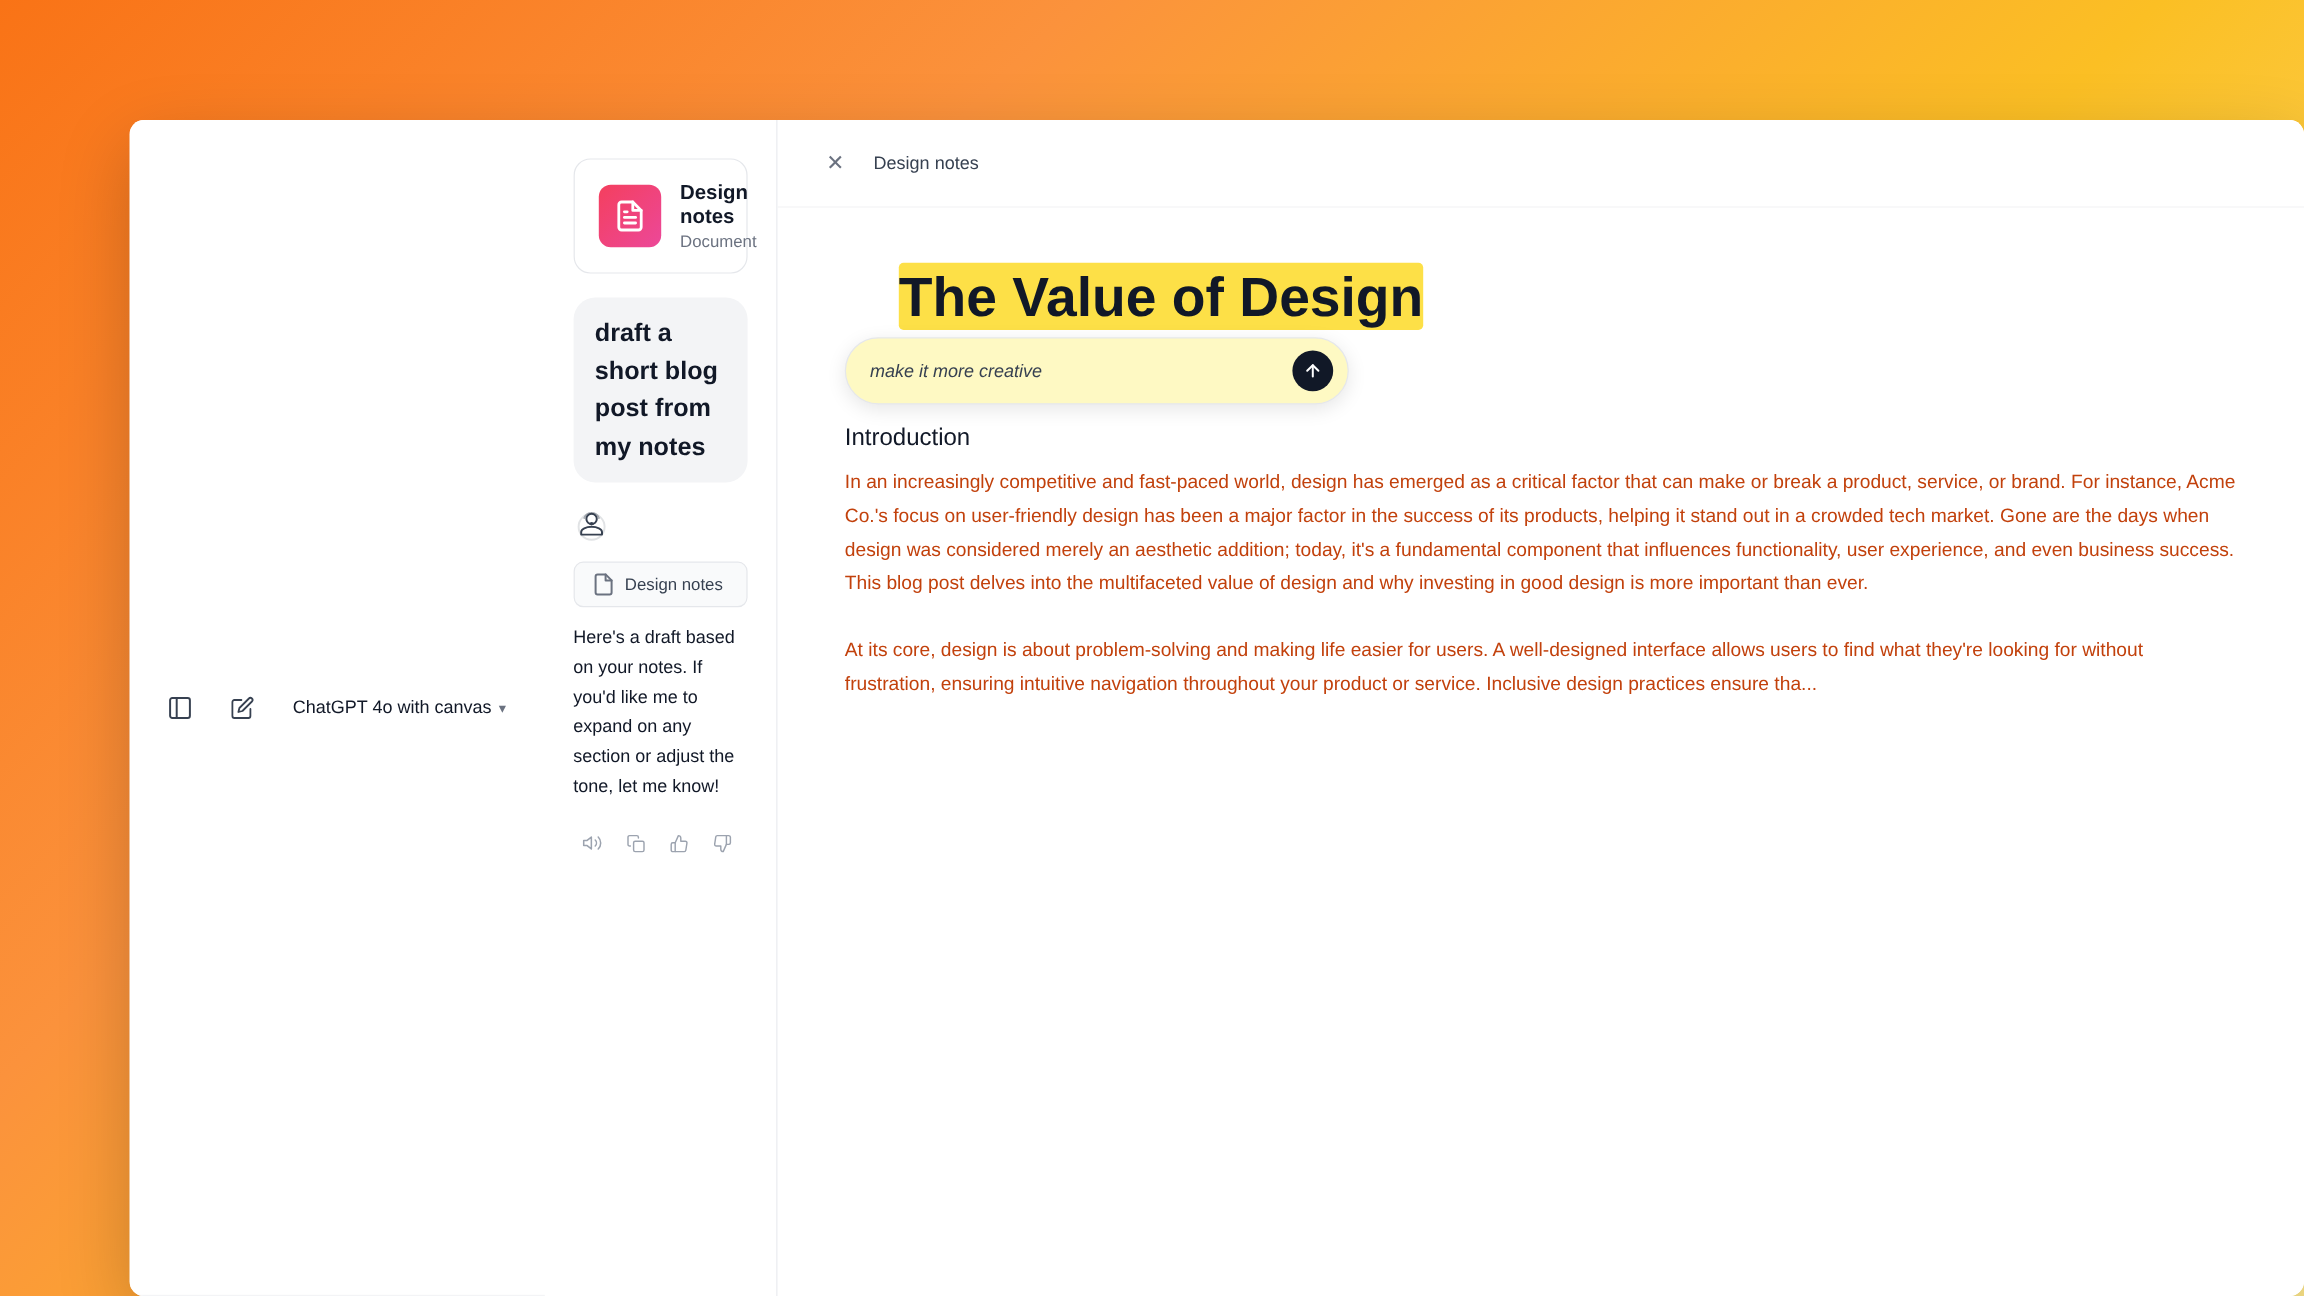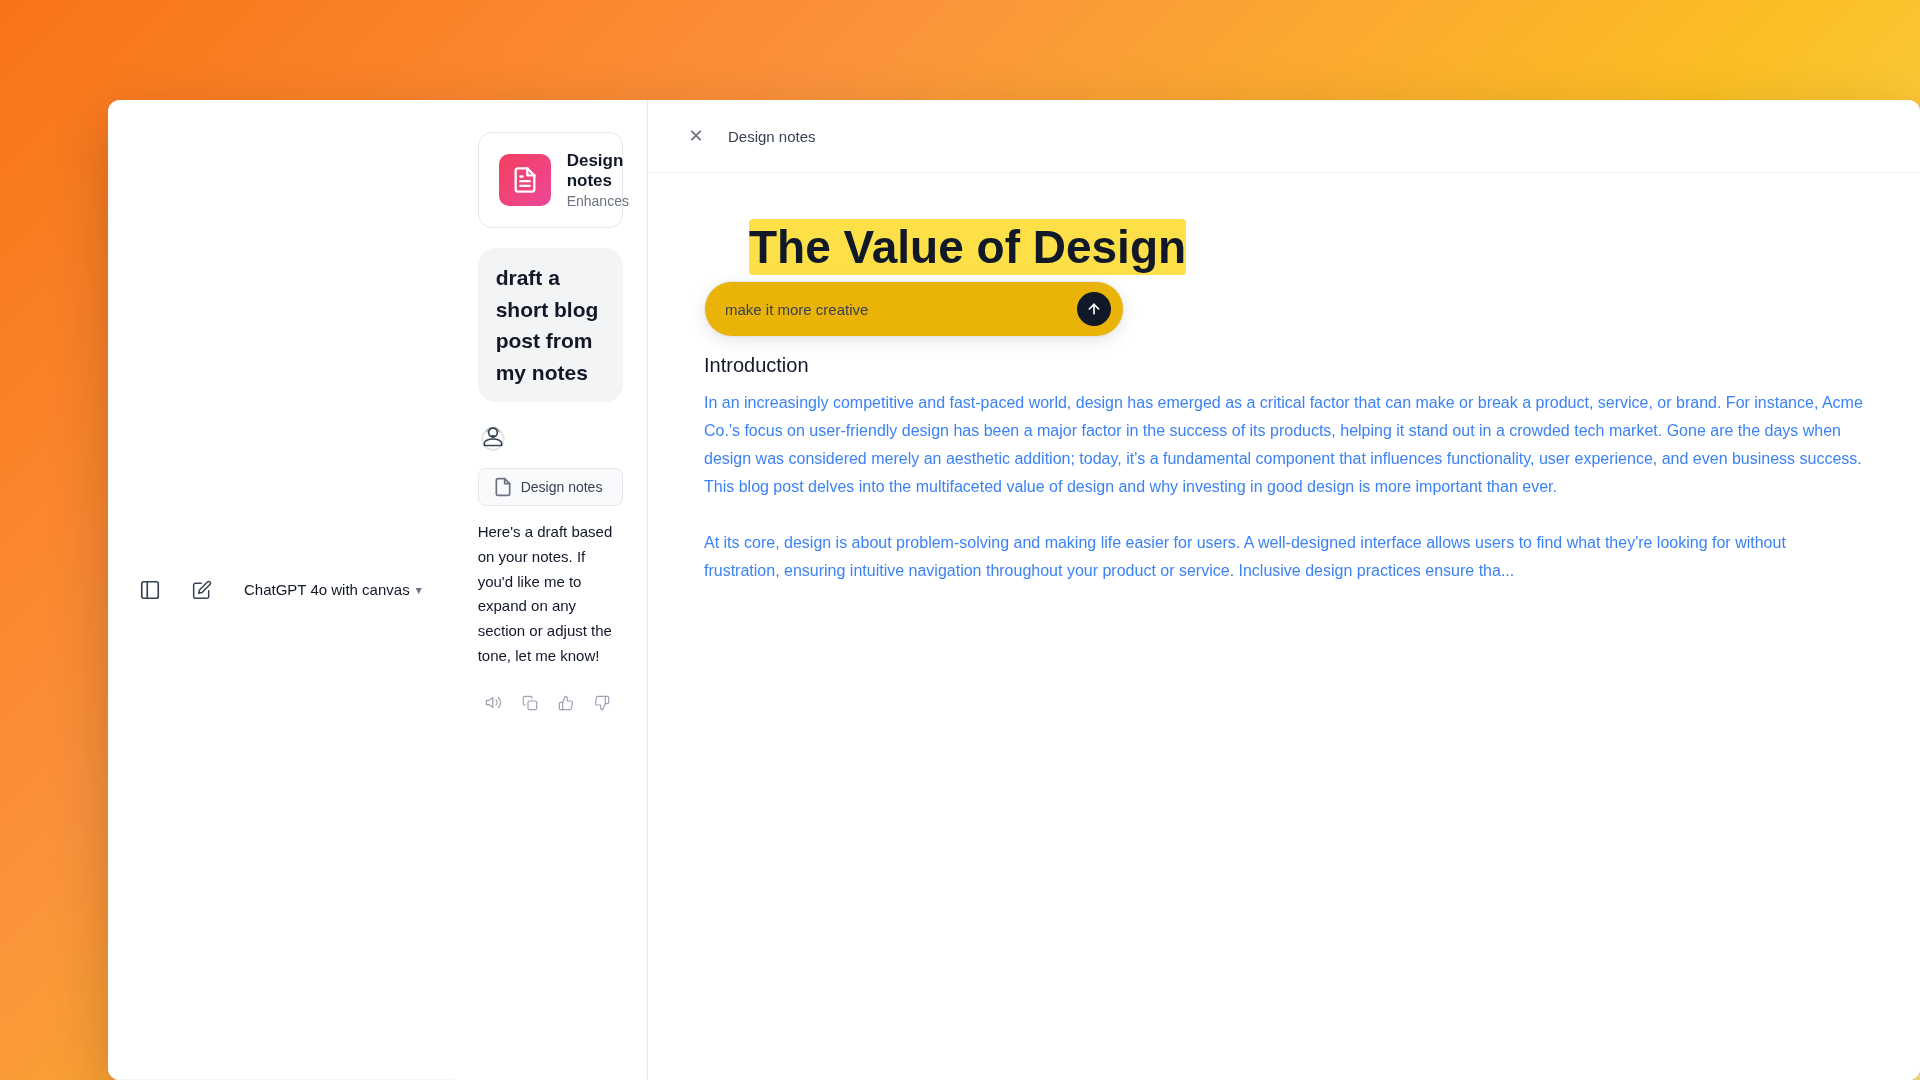--- a/index.html
+++ b/index.html
@@ -279,30 +279,31 @@
       color: #111827;
       line-height: 1.15;
       margin-bottom: 32px;
     }
 
     
     .inline-prompt-box {
       position: absolute;
       top: 108px;
       left: 56px;
-      background: #eab308;
+      background: #fef9c3;
       border: 1.5px solid #e5e7eb;
       border-radius: 50px;
       padding: 10px 12px 10px 20px;
       display: flex;
       align-items: center;
       gap: 10px;
       width: 420px;
       box-shadow: 0 4px 16px rgba(0,0,0,0.10);
       z-index: 10;
+      font-style: italic;
     }
 
     .inline-prompt-text {
       flex: 1;
       font-size: 15px;
       color: #374151;
     }
 
     .inline-prompt-send {
       width: 34px;
@@ -323,21 +324,21 @@
 
     .doc-section-title {
       font-size: 20px;
       font-weight: 400;
       color: #111827;
       margin-bottom: 12px;
     }
 
     .doc-body-text {
       font-size: 16px;
-      color: #3b82f6;
+      color: #c2410c;
       line-height: 1.75;
     }
 
     
     svg { display: inline-block; vertical-align: middle; }
   </style>
 </head>
 <body>
 
 <div class="bg"></div>
@@ -372,21 +373,21 @@
           <svg width="28" height="28" viewBox="0 0 24 24" fill="none" stroke="white" stroke-width="2" stroke-linecap="round" stroke-linejoin="round">
             <path d="M14 2H6a2 2 0 0 0-2 2v16a2 2 0 0 0 2 2h12a2 2 0 0 0 2-2V8z"></path>
             <polyline points="14 2 14 8 20 8"></polyline>
             <line x1="16" y1="13" x2="8" y2="13"></line>
             <line x1="16" y1="17" x2="8" y2="17"></line>
             <polyline points="10 9 9 9 8 9"></polyline>
           </svg>
         </div>
         <div class="card-text">
           <div class="card-title">Design notes</div>
-          <div class="card-subtitle">Enhances</div>
+          <div class="card-subtitle">Document</div>
         </div>
       </div>
 
       <div class="user-message">draft a short blog post from my notes</div>
 
       <div class="ai-response">
 
         <div class="ai-header">
           <div class="ai-avatar">
             <svg width="26" height="26" viewBox="0 0 24 24" fill="none" stroke="#374151" stroke-width="1.5" stroke-linecap="round" stroke-linejoin="round">

